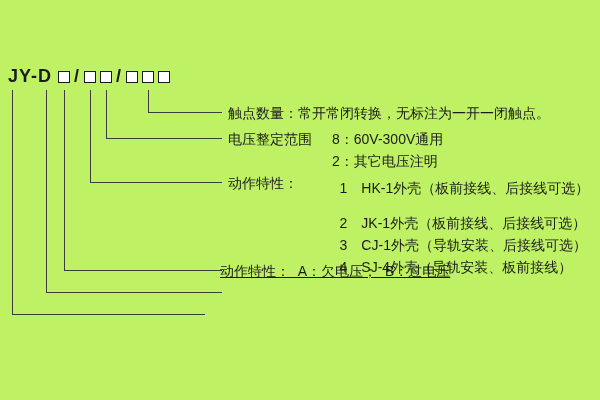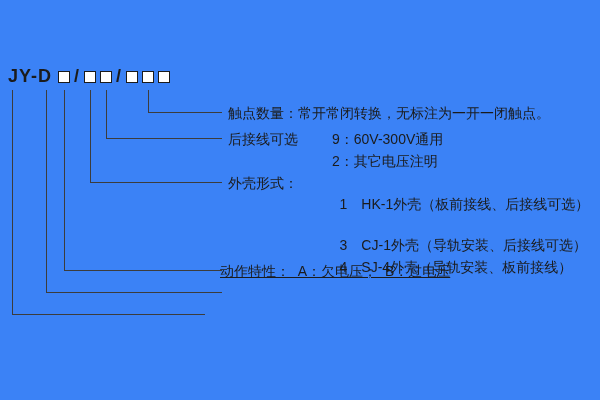--- a/index.html
+++ b/index.html
@@ -3,21 +3,21 @@
 <meta charset="utf-8">
 <title>Relay Model Designation Diagram</title>
 <style>
   * { box-sizing: border-box; }
   html, body { margin: 0; padding: 0; background: #ffffff; }
   body { font-family: "Liberation Sans", "DejaVu Sans", sans-serif; }
   .canvas {
     position: relative;
     width: 600px;
     height: 400px;
-    background: #3b82f6;
+    background: #bef264;
     color: #1b1b1b;
     overflow: hidden;
   }
   .code-text {
     position: absolute;
     font-size: 18px;
     font-weight: 700;
     letter-spacing: 1px;
     line-height: 20px;
     white-space: pre;
@@ -61,27 +61,30 @@
 
   <div class="connector" style="left:148px; top:90px; width:74px;  height:23px;"></div>
   <div class="connector" style="left:106px; top:90px; width:116px; height:49px;"></div>
   <div class="connector" style="left:90px;  top:90px; width:132px; height:93px;"></div>
   <div class="connector" style="left:64px;  top:90px; width:158px; height:181px;"></div>
   <div class="connector" style="left:46px;  top:90px; width:176px; height:203px;"></div>
   <div class="connector" style="left:12px;  top:90px; width:193px; height:225px;"></div>
 
   <div class="lbl" style="left:228px; top:104px;">触点数量：常开常闭转换，无标注为一开一闭触点。</div>
 
-  <div class="lbl" style="left:228px; top:130px;">后接线可选</div>
-  <div class="lbl" style="left:332px; top:130px;">9：60V-300V通用</div>
+  <div class="lbl" style="left:228px; top:130px;">电压整定范围</div>
+  <div class="lbl" style="left:332px; top:130px;">8：60V-300V通用</div>
   <div class="lbl" style="left:332px; top:152px;text-align:right;">2：其它电压注明</div>
 
-  <div class="lbl" style="left:228px; top:174px;">外壳形式：</div>
-  <div class="lbl" style="left:324px; top:177px;">
+  <div class="lbl" style="left:228px; top:174px;">动作特性：</div>
+  <div class="lbl" style="left:324px; top:161px;">
     <span>1</span><span class="case-text">HK-1外壳（板前接线、后接线可选）</span>
+  </div>
+  <div class="lbl" style="left:324px; top:196px;">
+    <span>2</span><span class="case-text">JK-1外壳（板前接线、后接线可选）</span>
   </div>
   <div class="lbl" style="left:324px; top:218px;">
     <span>3</span><span class="case-text">CJ-1外壳（导轨安装、后接线可选）</span>
   </div>
   <div class="lbl" style="left:324px; top:240px;">
     <span>4</span><span class="case-text">SJ-4外壳（导轨安装、板前接线）</span>
   </div>
 
   <div class="lbl" style="left:220px; top:262px;text-decoration:underline;">动作特性：  A：欠电压；  B：过电压</div>
 

